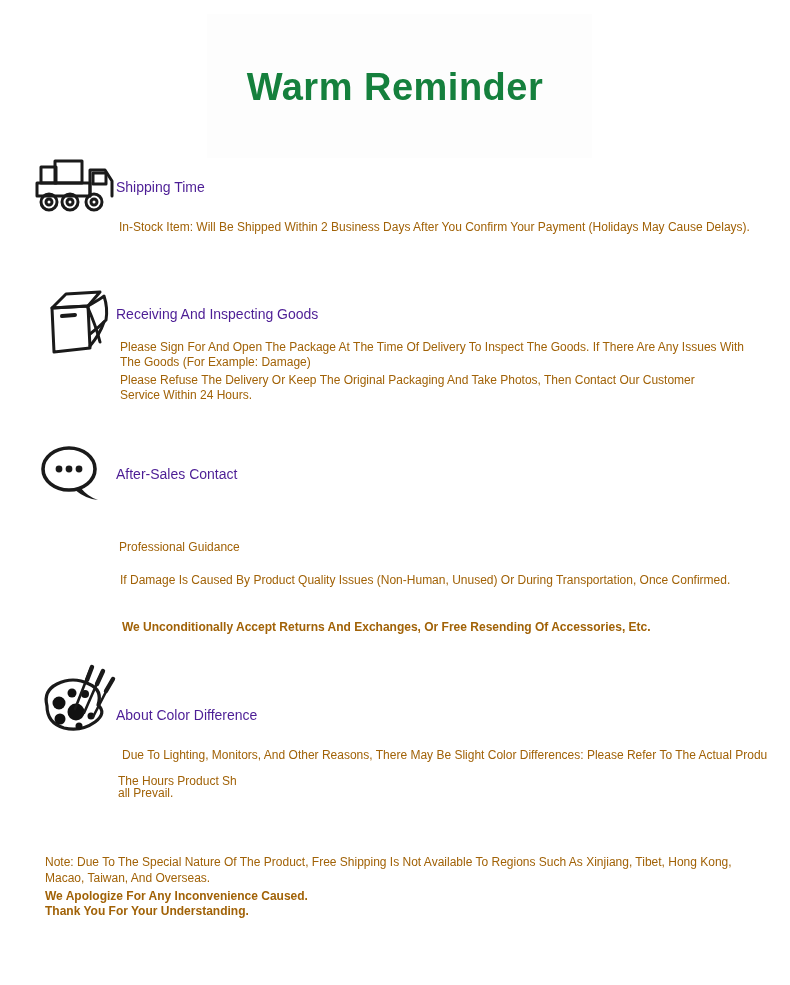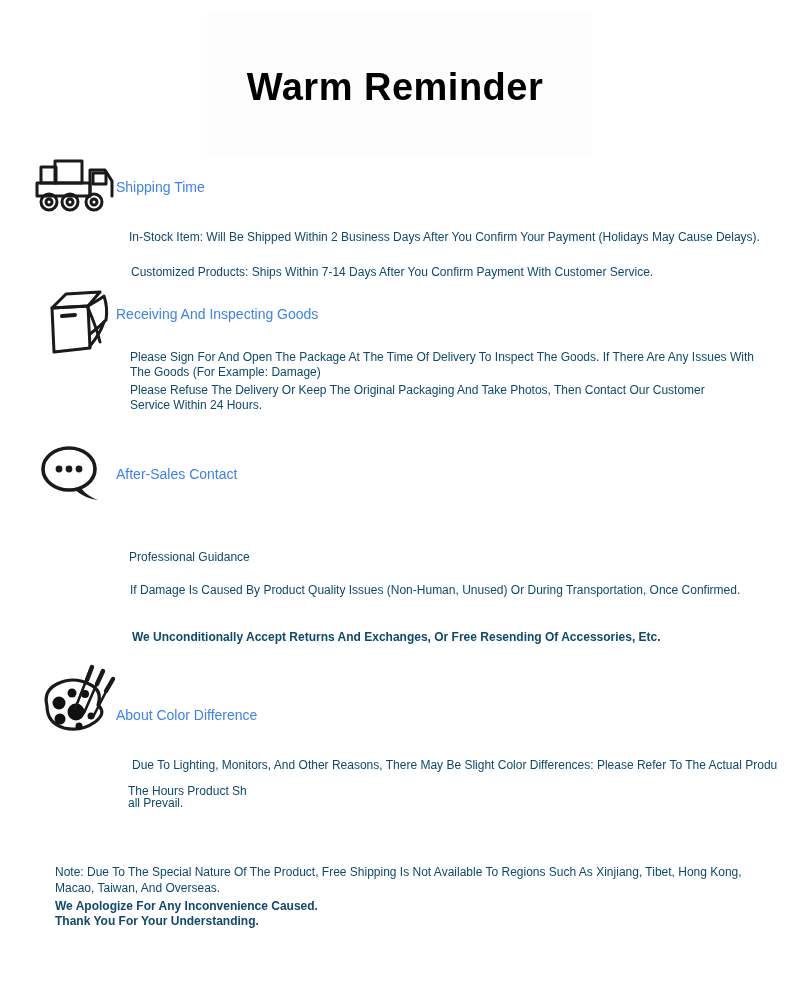--- a/index.html
+++ b/index.html
@@ -3,37 +3,37 @@
 <meta charset="utf-8">
 <style>
   html,body{margin:0;padding:0;background:#ffffff;}
   .page{
     position:relative;width:790px;height:985px;background:#ffffff;overflow:hidden;
     font-family:"Liberation Sans",sans-serif;color:#333333;
   }
   .title-bg{position:absolute;left:207px;top:14px;width:385px;height:144px;background:#fdfdfd;}
   .title{
     position:absolute;left:0;top:66px;width:100%;margin:0;text-align:center;
-    font-size:38px;font-weight:700;color:#000000;letter-spacing:0.5px;
+    font-size:38px;font-weight:700;color:#15803d;letter-spacing:0.5px;
   }
   .icon{position:absolute;}
   .icon svg{display:block;width:100%;height:100%;}
   #icon-truck{left:34px;top:156px;width:82px;height:60px;}
   #icon-box{left:42px;top:286px;width:70px;height:76px;}
   #icon-chat{left:38px;top:442px;width:68px;height:60px;}
   #icon-palette{left:35px;top:664px;width:86px;height:84px;}
   h2{
-    position:absolute;margin:0;font-size:14px;font-weight:400;color:#3b82f6;white-space:nowrap;
+    position:absolute;margin:0;font-size:14px;font-weight:400;color:#4c1d95;white-space:nowrap;
   }
   #h-shipping{left:116px;top:179px;}
   #h-receiving{left:116px;top:306px;}
   #h-aftersales{left:116px;top:466px;}
   #h-color{left:116px;top:707px;}
   p{
-    position:absolute;margin:12px;font-size:12px;line-height:14.5px;color:#0c4a6e;white-space:pre-line;
+    position:absolute;margin:2px;font-size:12px;line-height:14.5px;color:#a16207;white-space:pre-line;
   }
   #s1p1{left:117px;top:218px;}
   #s1p2{left:119px;top:253px;}
   #s2p1{left:118px;top:338px;}
   #s2p2{left:118px;top:371px;}
   #s3p1{left:119px;top:505px;white-space:nowrap;}
   #s3p2{left:117px;top:538px;}
   #s3p3{left:118px;top:571px;}
   #s3p4{left:120px;top:618px;font-weight:bold;}
   #s4p1{left:120px;top:746px;white-space:nowrap;}
@@ -61,21 +61,20 @@
         <circle cx="15" cy="46" r="3"></circle>
         <circle cx="36" cy="46" r="8"></circle>
         <circle cx="36" cy="46" r="3"></circle>
         <circle cx="60" cy="46" r="8"></circle>
         <circle cx="60" cy="46" r="3"></circle>
       </g>
     </svg>
   </div>
   <h2 id="h-shipping">Shipping Time</h2>
   <p id="s1p1">In-Stock Item: Will Be Shipped Within 2 Business Days After You Confirm Your Payment (Holidays May Cause Delays).</p>
-  <p id="s1p2">Customized Products: Ships Within 7-14 Days After You Confirm Payment With Customer Service.</p>
 
   <div class="icon" id="icon-box">
     <svg viewBox="0 0 70 76" xmlns="http://www.w3.org/2000/svg">
       <g fill="none" stroke="#1a1a1a" stroke-width="3" stroke-linejoin="round" stroke-linecap="round">
         <path d="M10 22 L24 8 L58 6 L46 20 Z"></path>
         <path d="M10 22 L46 20 L48 62 L12 66 Z"></path>
         <path d="M46 20 Q60 12 62 10 Q66 22 64 34 Q56 42 48 48"></path>
         <path d="M48 60 Q58 48 62 36"></path>
         <path d="M46 22 Q54 40 58 56"></path>
         <line x1="20" y1="30" x2="33" y2="29" stroke-width="4"></line>

